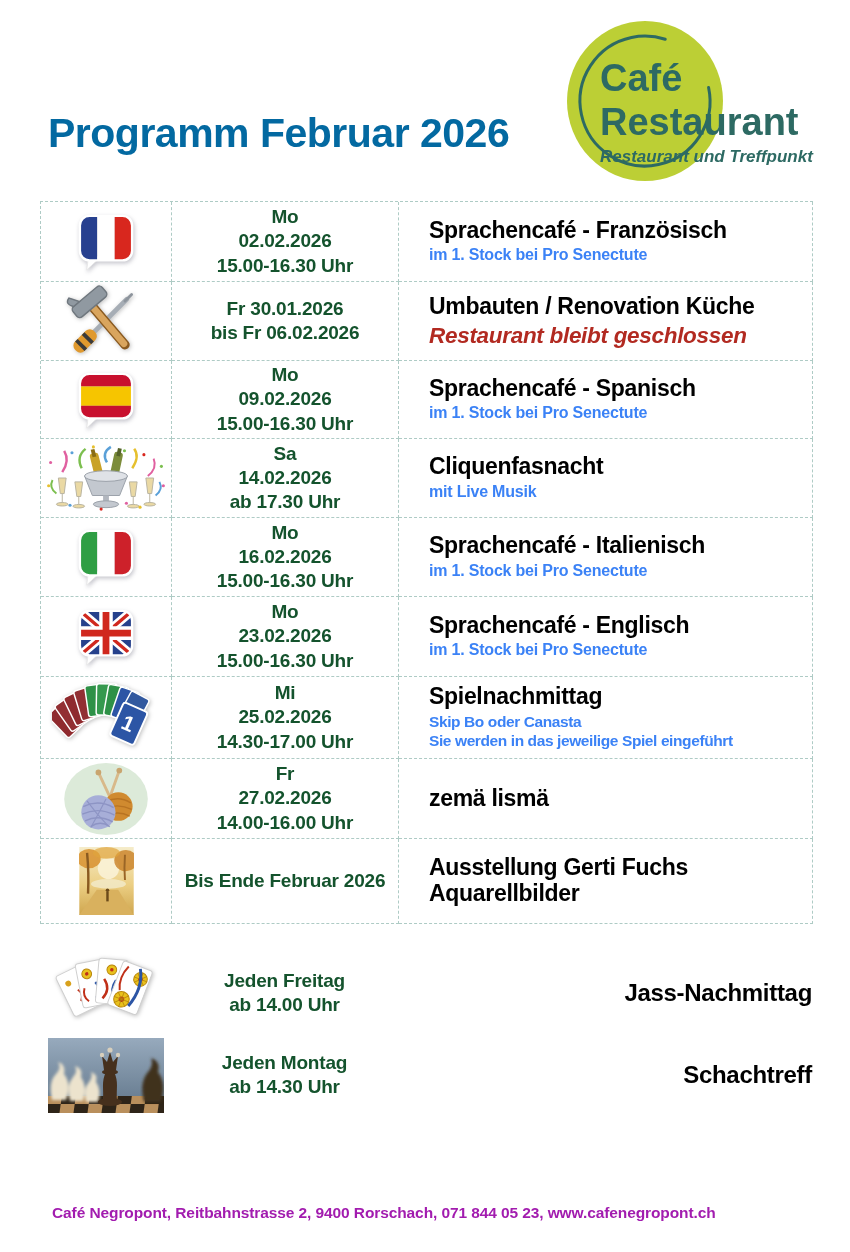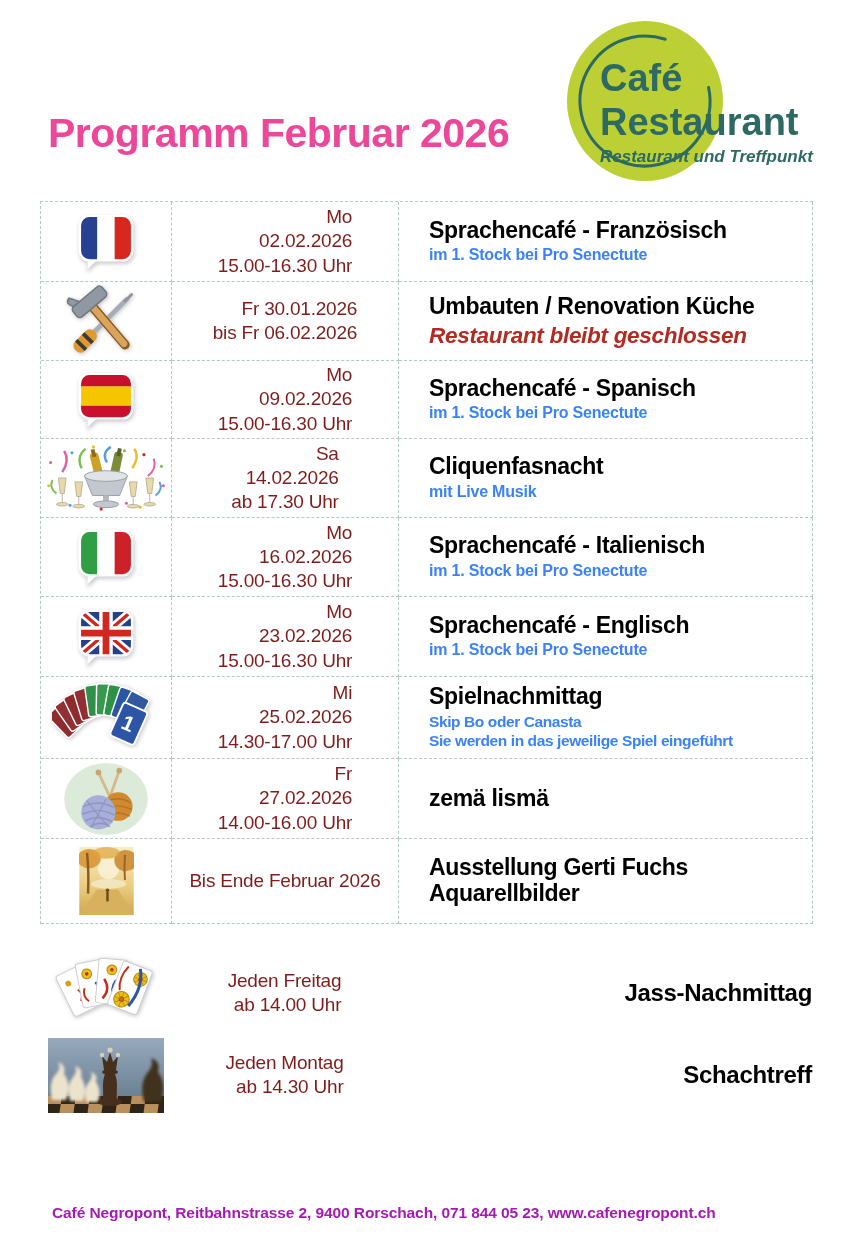--- a/index.html
+++ b/index.html
@@ -6,21 +6,21 @@
   .page{
     position:relative;
     width:850px;height:1252px;
     background:#ffffff;
     font-family:"Liberation Sans","DejaVu Sans",sans-serif;
     overflow:hidden;
   }
   
   .page-title{
     position:absolute;left:48px;top:110px;
-    font-size:41px;font-weight:bold;color:#ec4899;
+    font-size:41px;font-weight:bold;color:#0369a1;
     letter-spacing:-0.5px;margin:0;
   }
   .logo{position:absolute;left:566px;top:20px;width:284px;height:178px;}
   .logo-circle{position:absolute;left:0;top:0;}
   .logo-text{position:absolute;left:34px;top:20px;color:#2d6a63;margin-top:16px;}
   .logo-line{font-size:38px;font-weight:bold;line-height:44px;white-space:nowrap;}
   .logo-tagline{font-size:17px;font-weight:bold;font-style:italic;margin-top:3px;white-space:nowrap;}
   
   .etable{
     position:absolute;left:40px;top:201px;width:772px;
@@ -30,22 +30,22 @@
   .cell{
     border-right:1px dashed #aecbc5;border-bottom:1px dashed #aecbc5;
     display:flex;align-items:center;justify-content:center;
     box-sizing:border-box;overflow:hidden;
   }
   .cell-desc{
     flex-direction:column;align-items:flex-start;justify-content:center;
     padding-left:30px;padding-right:6px;
   }
   .date{
-    font-size:19px;font-weight:normal;color:#7f1d1d;
-    text-align:right;line-height:1.28;letter-spacing:-0.2px;
+    font-size:19px;font-weight:bold;color:#14532d;
+    text-align:center;line-height:1.28;letter-spacing:-0.2px;
   }
   .etitle{font-size:23px;font-weight:bold;color:#000000;line-height:1.12;letter-spacing:-0.3px;margin:0;}
   .esub{font-size:16px;font-weight:bold;color:#3b82f6;line-height:1.25;letter-spacing:-0.2px;margin-top:2px;}
   .esub.tight{font-size:15.5px;letter-spacing:-0.4px;}
   .ewarn{font-size:22.5px;font-weight:bold;color:#b22a21;letter-spacing:-0.3px;margin-top:4px;line-height:1.1;font-style:italic;}
   
   .rtable{position:absolute;left:40px;top:952px;width:772px;}
   .rrow{display:grid;grid-template-columns:131px 227px 414px;height:82px;}
   .rcell{display:flex;align-items:center;justify-content:center;}
   .rcell-desc{justify-content:flex-end;padding-left:30px;}

